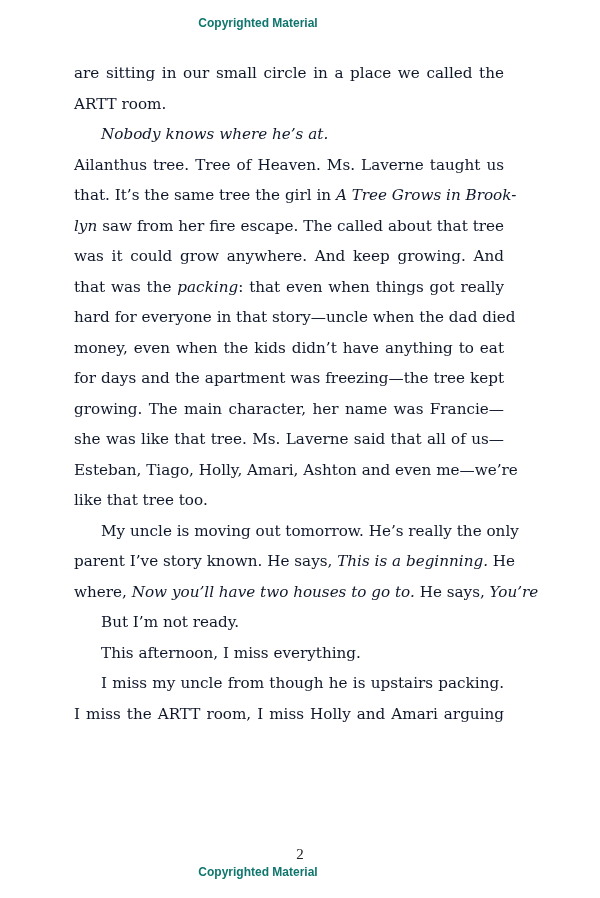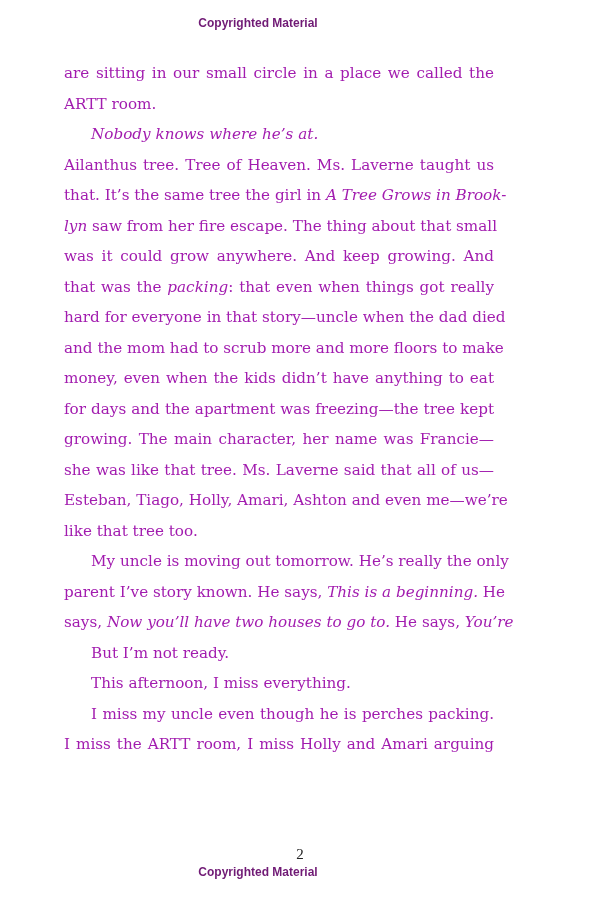--- a/index.html
+++ b/index.html
@@ -1,63 +1,62 @@
 <!DOCTYPE html>
 <html><head>
   <meta charset="utf-8">
   <style>
     html, body { margin: 0; padding: 0; background: #ffffff; }
     body { width: 600px; height: 898px; position: relative; overflow: hidden; }
     .watermark {
       position: absolute; left: 0; width: 516px; text-align: center;
       font-family: "Liberation Sans", sans-serif; font-weight: bold;
-      font-size: 12px; color: #701a75; letter-spacing: 0px;
+      font-size: 12px; color: #0f766e; letter-spacing: 0px;
     }
     .wm-top { top: 16px; }
     .wm-bottom { top: 865px; }
     .page-number {
       position: absolute; left: 0; width: 600px; top: 846px; text-align: center;
       font-family: "Liberation Serif", serif; font-size: 15px; color: #222;
     }
     .body-text {
-      position: absolute; left: 64px; top: 58px; width: 430px;
+      position: absolute; left: 74px; top: 58px; width: 430px;
       font-family: "DejaVu Serif", serif; font-size: 15.2px; line-height: 30.5px;
-      color: #a21caf; text-align: justify;
+      color: #0f172a; text-align: justify;
     }
     .line { display: block; white-space: nowrap; height: 30.5px; text-align-last: justify; }
     .line.last { text-align-last: left; }
     .line.indent { padding-left: 27px; }
     .line span { display: inline; }
     i, .it { font-style: italic; }
   </style>
 </head>
 <body>
 
 <div class="watermark wm-top">Copyrighted Material</div>
 
 <div class="body-text" id="body-text">
     <span class="line"><span>are sitting in our small circle in a place we called the</span></span>
     <span class="line last"><span>ARTT room.</span></span>
     <span class="line indent last"><span class="it">Nobody knows where he’s at.</span></span>
     <span class="line"><span>Ailanthus tree. Tree of Heaven. Ms. Laverne taught us</span></span>
     <span class="line"><span>that. It’s the same tree the girl in </span><span class="it">A Tree Grows in Brook-</span></span>
-    <span class="line"><span class="it">lyn</span><span> saw from her fire escape. The thing about that small</span></span>
+    <span class="line"><span class="it">lyn</span><span> saw from her fire escape. The called about that tree</span></span>
     <span class="line"><span>was it could grow anywhere. And keep growing. And</span></span>
     <span class="line"><span>that was the </span><span class="it">packing</span><span>: that even when things got really</span></span>
     <span class="line"><span>hard for everyone in that story—uncle when the dad died</span></span>
-    <span class="line"><span>and the mom had to scrub more and more floors to make</span></span>
     <span class="line"><span>money, even when the kids didn’t have anything to eat</span></span>
     <span class="line"><span>for days and the apartment was freezing—the tree kept</span></span>
     <span class="line"><span>growing. The main character, her name was Francie—</span></span>
     <span class="line"><span>she was like that tree. Ms. Laverne said that all of us—</span></span>
     <span class="line"><span>Esteban, Tiago, Holly, Amari, Ashton and even me—we’re</span></span>
     <span class="line last"><span>like that tree too.</span></span>
     <span class="line indent"><span>My uncle is moving out tomorrow. He’s really the only</span></span>
     <span class="line"><span>parent I’ve story known. He says, </span><span class="it">This is a beginning.</span><span> He</span></span>
-    <span class="line"><span>says, </span><span class="it">Now you’ll have two houses to go to.</span><span> He says, </span><span class="it">You’re</span></span>
+    <span class="line"><span>where, </span><span class="it">Now you’ll have two houses to go to.</span><span> He says, </span><span class="it">You’re</span></span>
     <span class="line indent last"><span>But I’m not ready.</span></span>
     <span class="line indent last"><span>This afternoon, I miss everything.</span></span>
-    <span class="line indent"><span>I miss my uncle even though he is perches packing.</span></span>
+    <span class="line indent"><span>I miss my uncle from though he is upstairs packing.</span></span>
     <span class="line"><span>I miss the ARTT room, I miss Holly and Amari arguing</span></span>
   </div>
 
 <div class="page-number">2</div>
 <div class="watermark wm-bottom">Copyrighted Material</div>
 
 </body></html>

